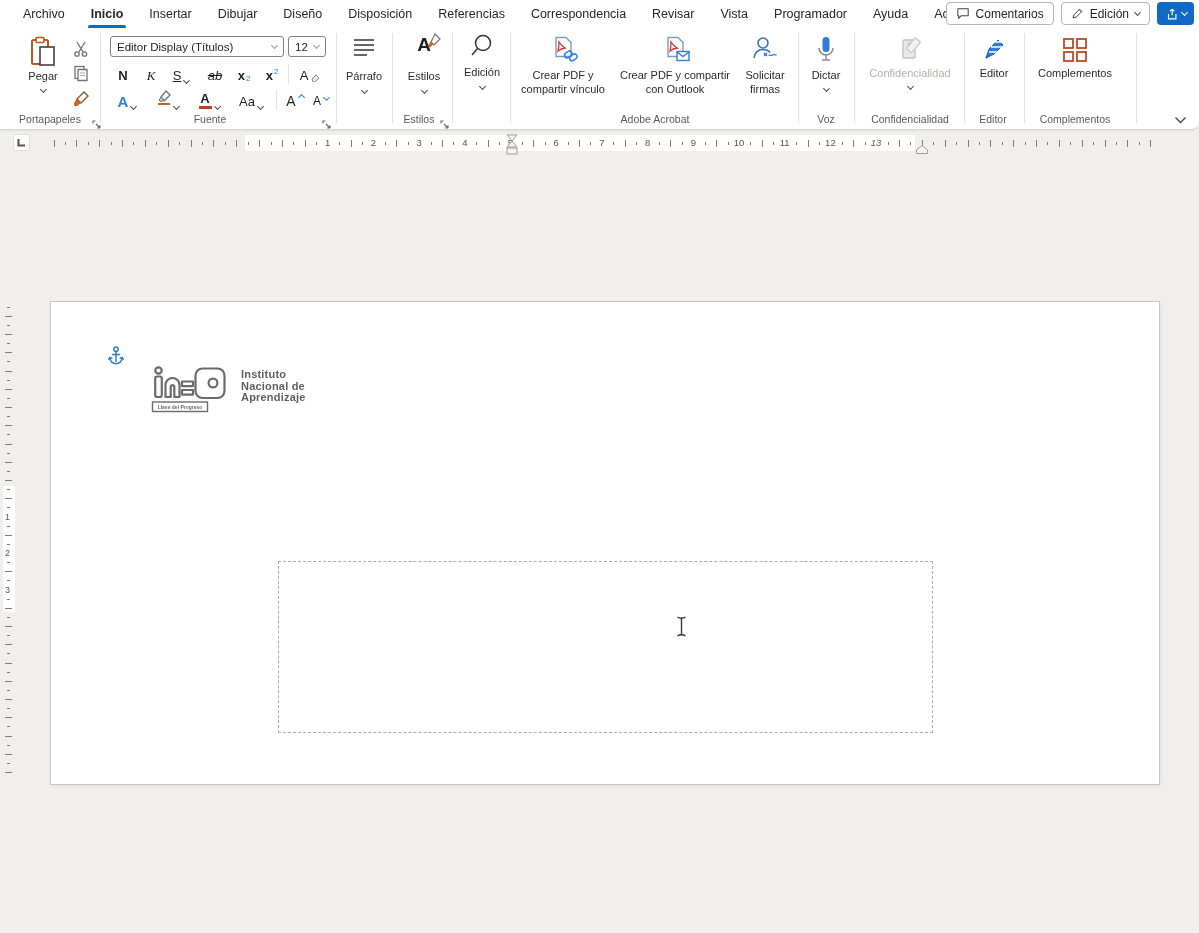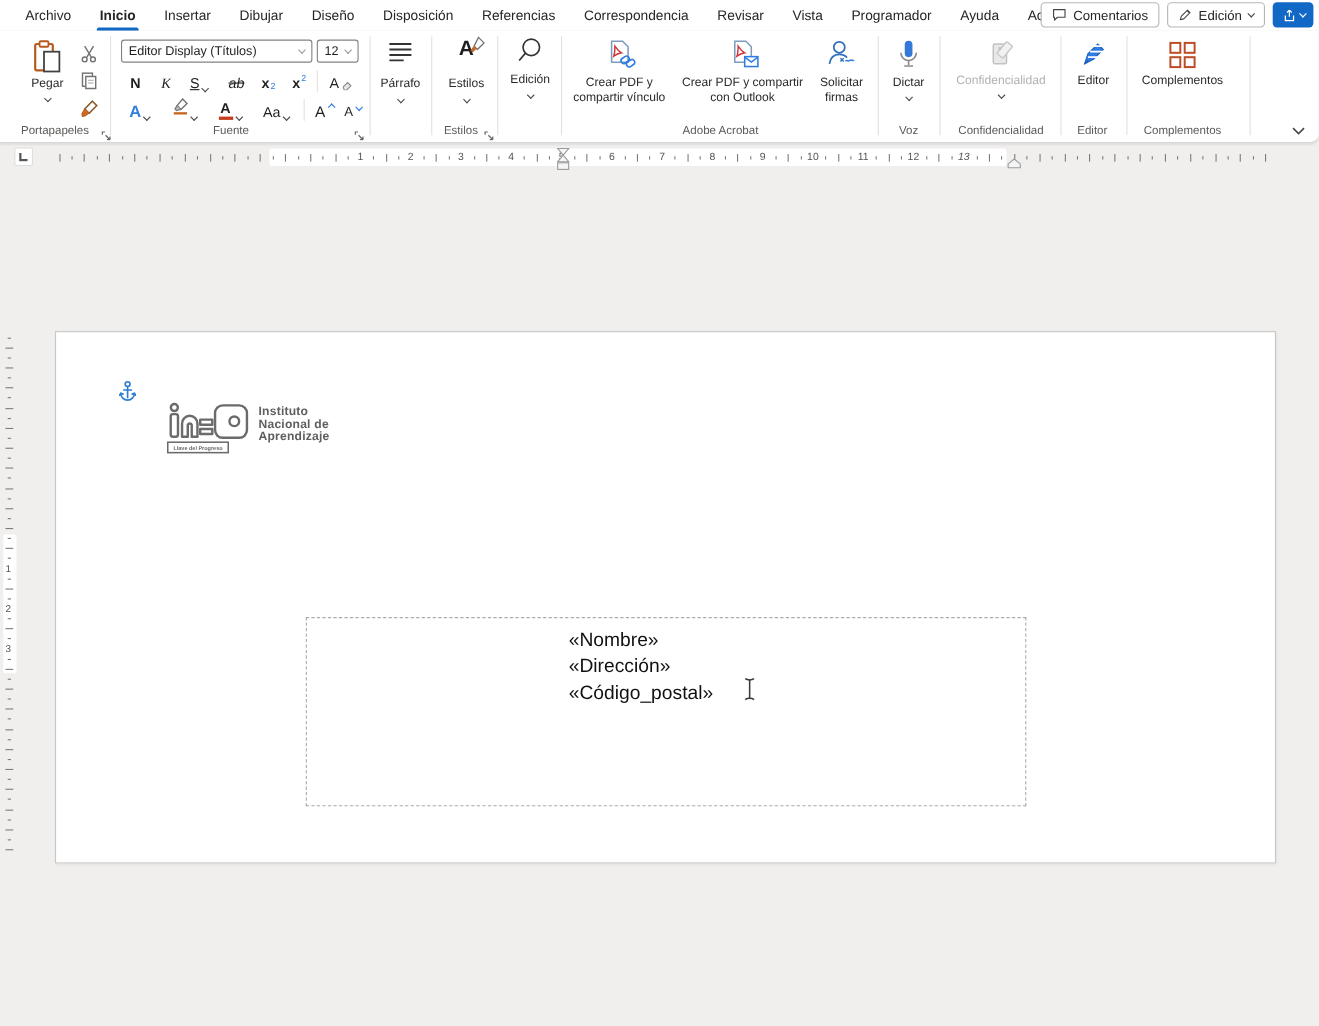--- a/index.html
+++ b/index.html
@@ -43,21 +43,21 @@
   .vruler { position:absolute; left:1px; top:156px; width:15px; height:640px; }
   .vruler .white-band { position:absolute; left:2px; top:330px; width:12px; height:126px; background:#ffffff; border-radius:2px; }
   .vtick { position:absolute; height:1px; background:#7c7c7c; }
   .vnum { position:absolute; left:4px; font-size:9px; color:#555; transform:translateY(-50%); }
 
   
   .canvas { position:absolute; left:0; top:131px; width:1199px; height:802px; }
   .page { position:absolute; left:50px; top:170px; width:1110px; height:484px; background:#ffffff; border:1px solid #c9c7c5; box-shadow:1px 1px 3px rgba(0,0,0,.06); }
   .anchor { position:absolute; left:57px; top:44px; }
   .logo-wrap { position:absolute; left:100px; top:62px; display:flex; }
-  .logo-name { margin-top:5px; font-size:11px; font-weight:bold; color:#5f5f5f; line-height:11.5px; letter-spacing:.2px; }
+  .logo-name { margin-left:6px; margin-top:5px; font-size:11px; font-weight:bold; color:#5f5f5f; line-height:11.5px; letter-spacing:.2px; }
   .addr-box { position:absolute; left:227px; top:259px; width:655px; height:172px; border:1px dashed #ababab; }
   .addr-lines { position:absolute; left:238px; top:7px; font-size:17.5px; color:#111; line-height:24px; font-family:"Liberation Sans", sans-serif; }
   .ibeam { position:absolute; left:396px; top:53px; }
 </style>
 </head>
 <body>
 
 <div class="tabbar">
   <div class="tabs">
     <div class="tab">Archivo</div>
@@ -550,25 +550,20 @@
         <text x="29" y="44.8" font-size="5" font-weight="bold" fill="#6b6b6b" text-anchor="middle" font-family="Liberation Sans, sans-serif">Llave del Progreso</text>
       </svg>
       <div class="logo-name">
         <div>Instituto</div>
         <div>Nacional de</div>
         <div>Aprendizaje</div>
       </div>
     </div>
 
     <div class="addr-box">
-      <div class="addr-lines">
-        <div>«Nombre»</div>
-        <div>«Dirección»</div>
-        <div>«Código_postal»</div>
-      </div>
       <div class="ibeam">
         <svg width="13" height="23" viewBox="0 0 13 23">
             <g fill="none" stroke="#3a3a3a" stroke-width="1.4">
               <path d="M2.5 2c2 1.6 6 1.6 8 0"></path>
               <path d="M2.5 21c2-1.6 6-1.6 8 0"></path>
               <path d="M6.5 2.8v17.4"></path>
             </g>
           </svg>
       </div>
     </div>

